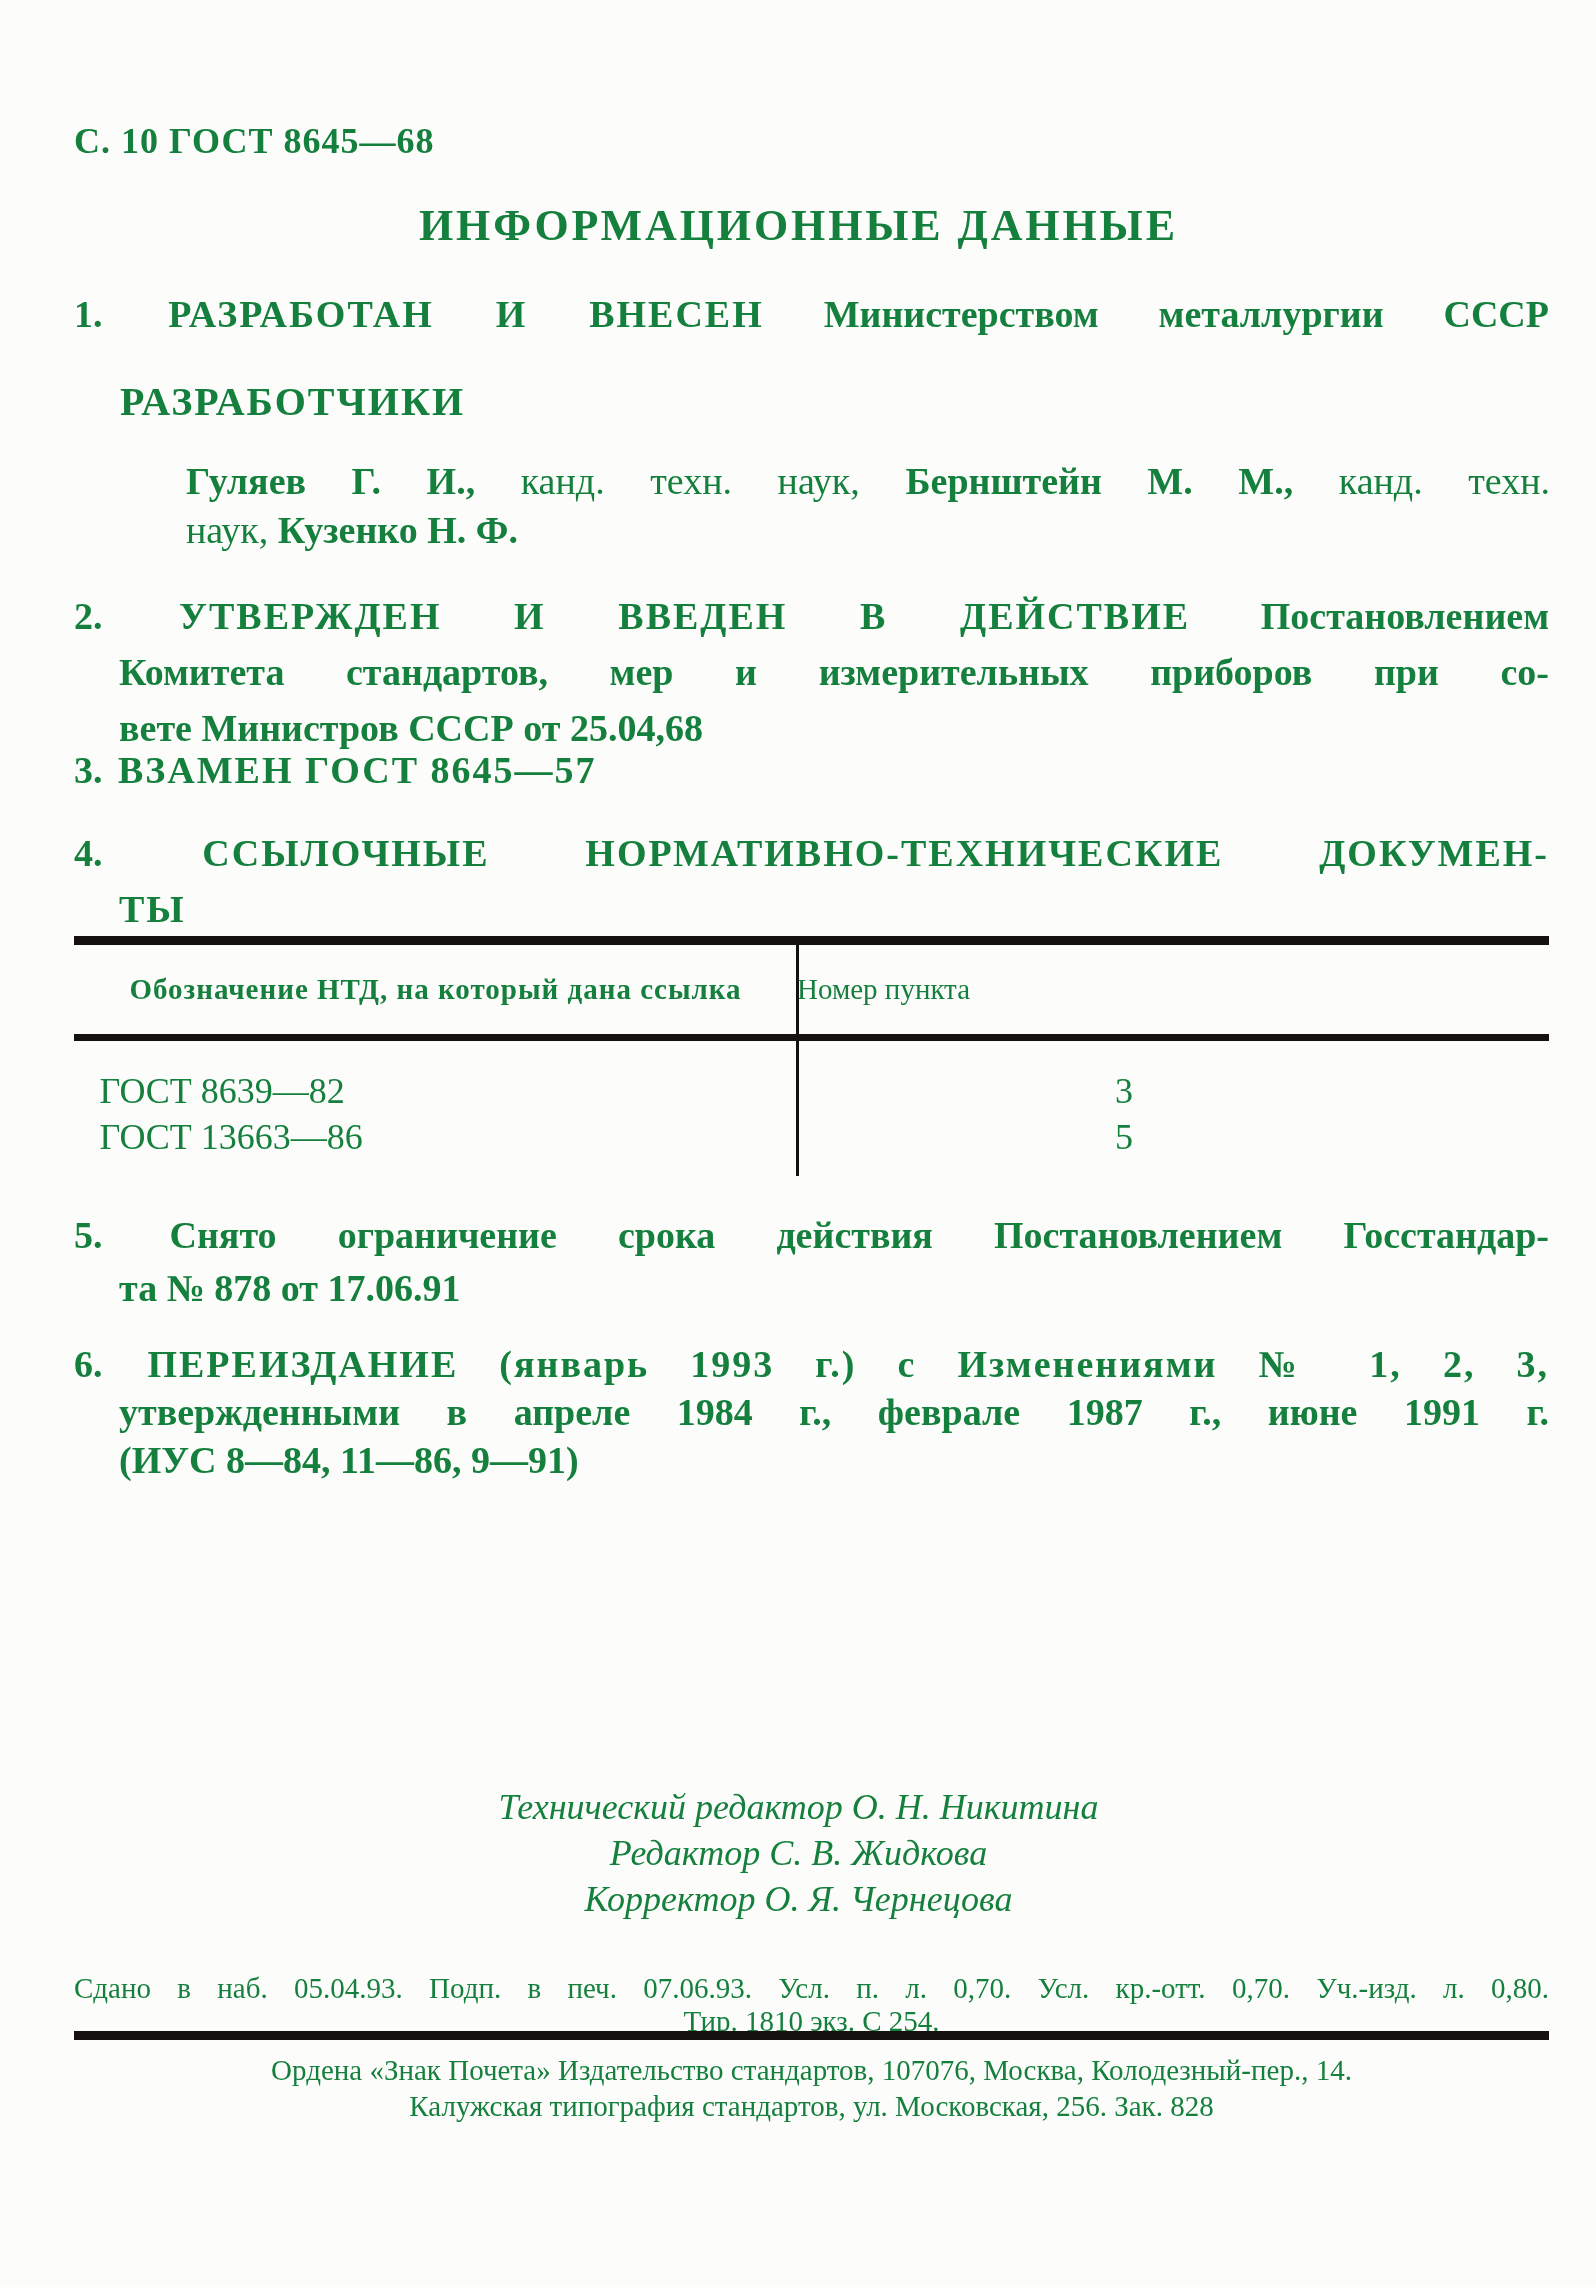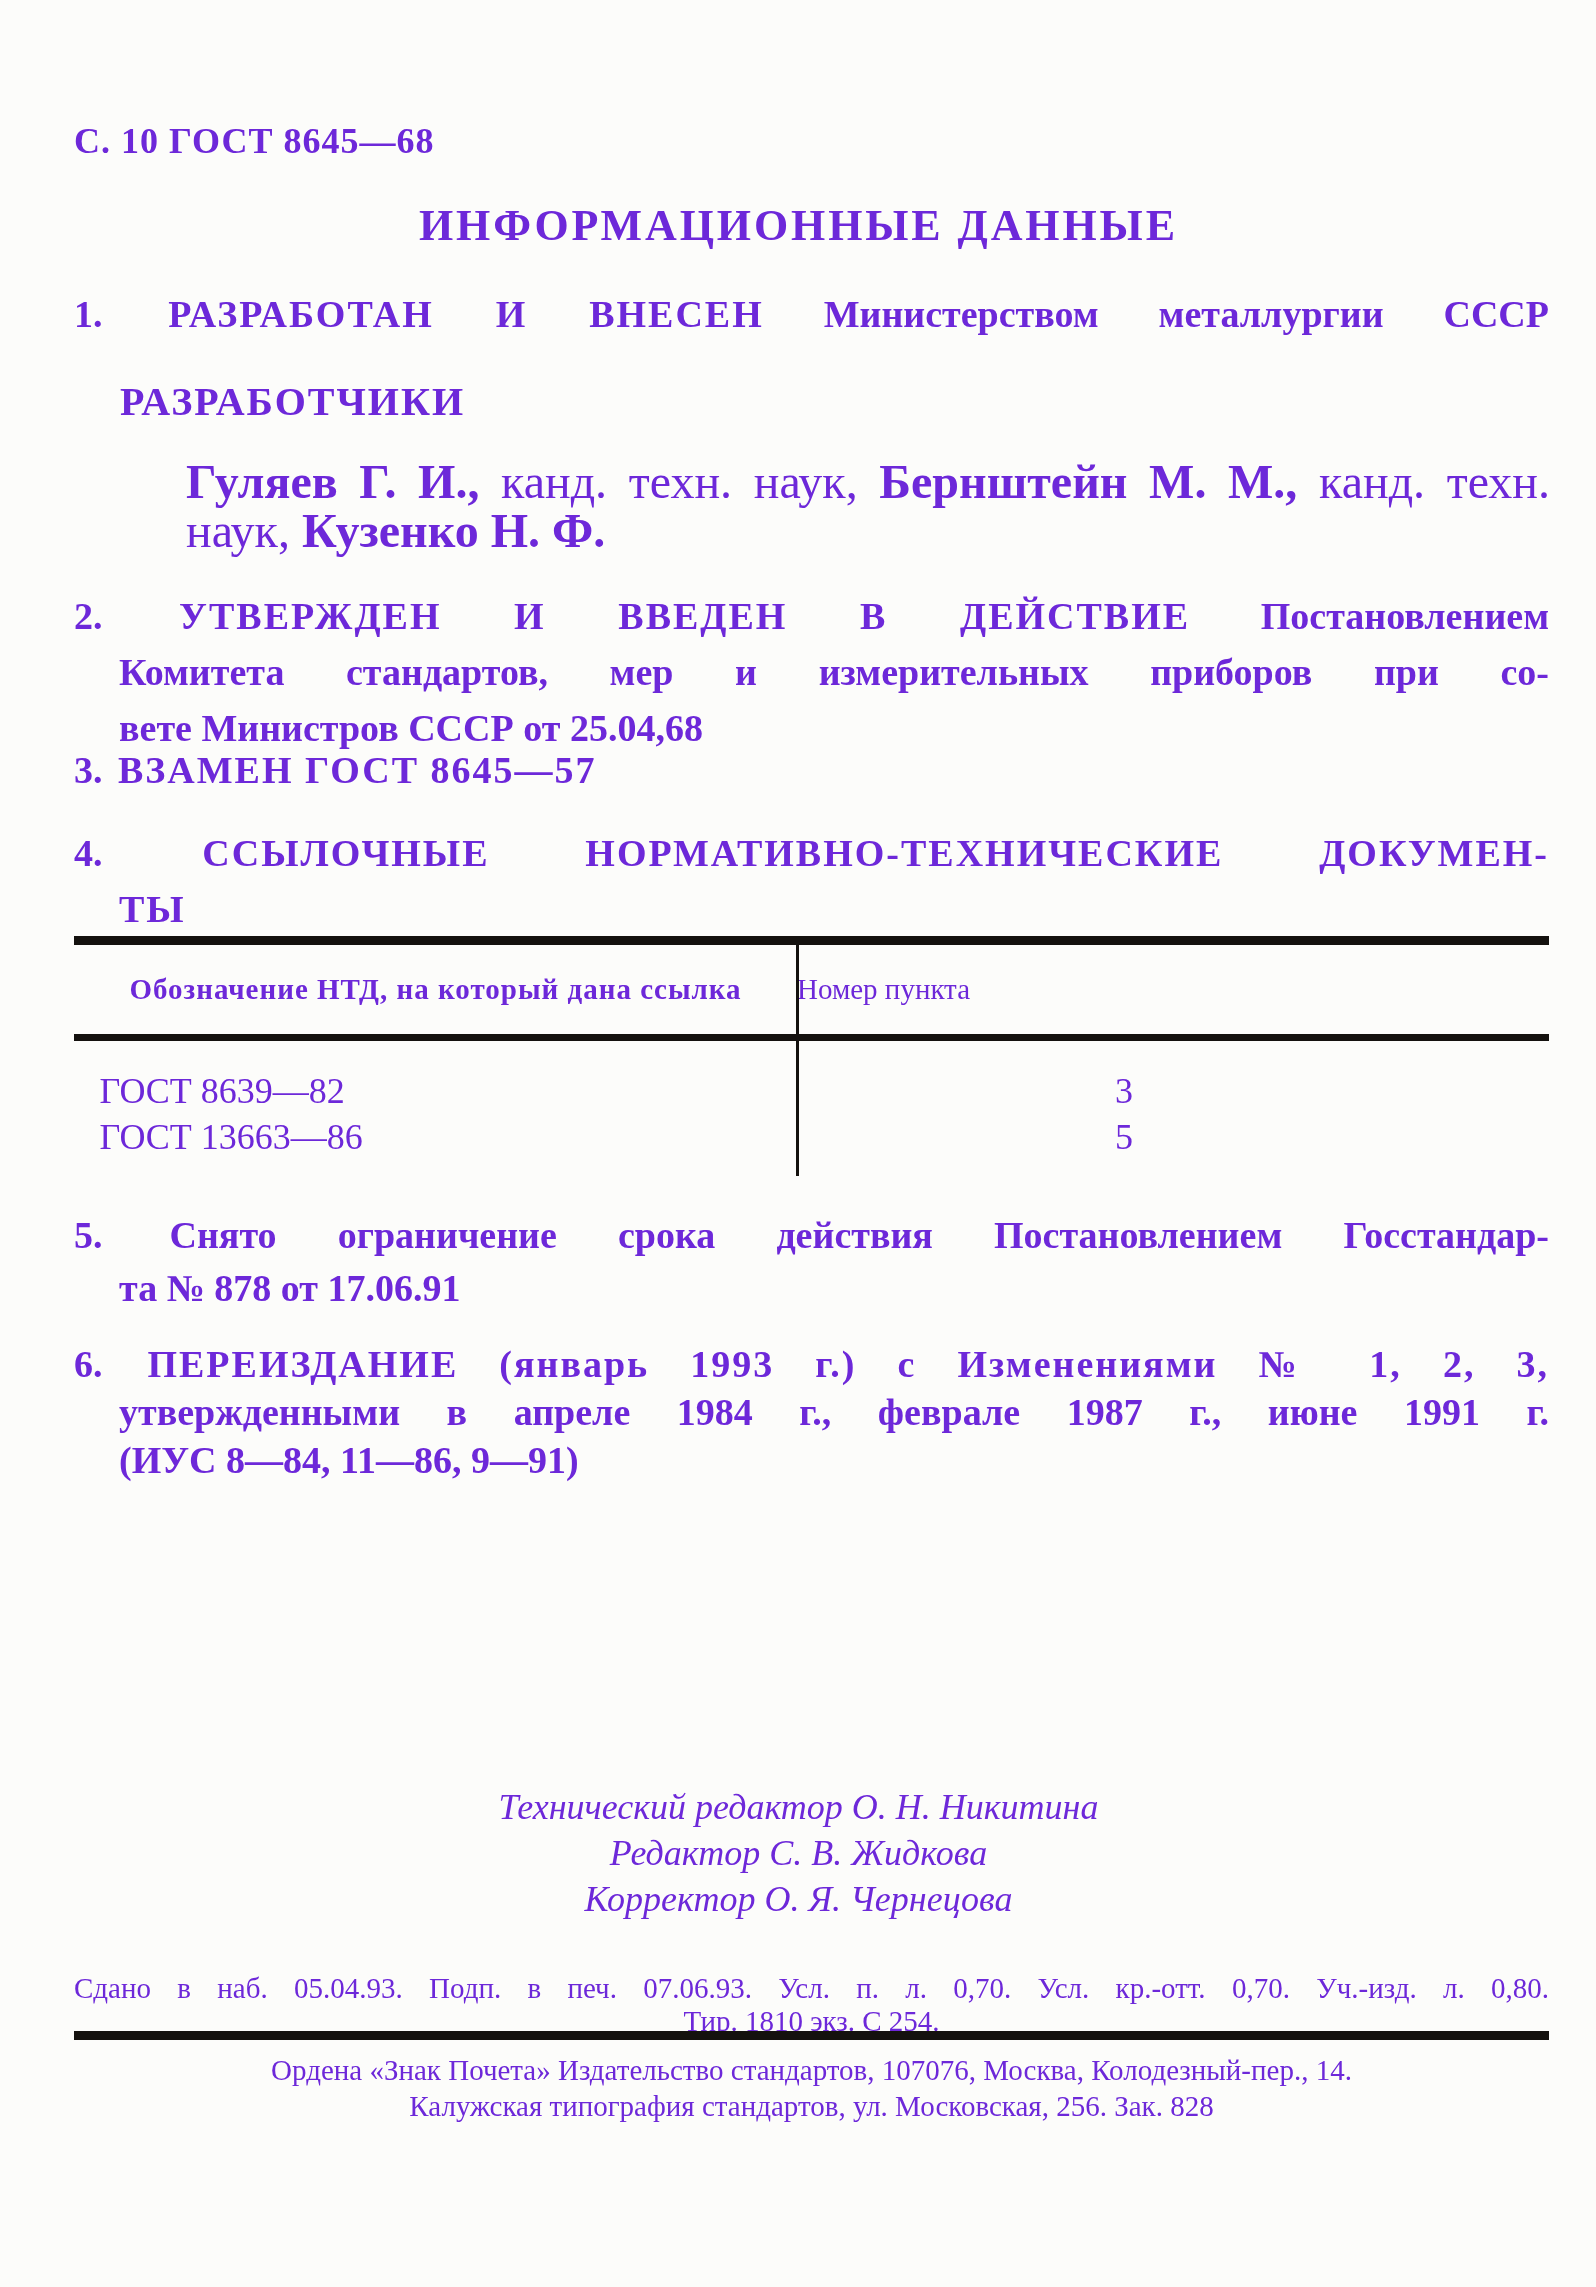--- a/index.html
+++ b/index.html
@@ -1,21 +1,21 @@
 <!DOCTYPE html>
 <html><head>
 <meta charset="utf-8">
 <style>
   html,body{margin:0;padding:0;background:#e9e9e7;}
   .page{
     position:relative;
     width:1597px;height:2288px;
     margin:0 auto;
     background:#fcfcfa;
-    color:#6d28d9;
+    color:#15803d;
     font-family:"Liberation Serif","DejaVu Serif",serif;
     overflow:hidden;
   }
   .abs{position:absolute;}
   .b{font-weight:bold;}
   .caps{letter-spacing:2px;}
   .just{text-align:justify;text-align-last:justify;}
   .hdr{
     left:74px;top:120px;
     font-size:36px;font-weight:bold;letter-spacing:1px;
@@ -27,21 +27,21 @@
   }
   .item{left:74px;width:1475px;font-size:38px;}
   .item .line{display:block;}
   .ind{padding-left:45px;}
   .num{font-weight:bold;padding-right:5.9px;}
   #item1{top:290px;line-height:49px;}
   .subhead{
     left:120px;top:378px;
     font-size:40px;font-weight:bold;letter-spacing:2px;
   }
-  #devs{left:186px;top:457px;width:1364px;font-size:48px;line-height:49px;}
+  #devs{left:186px;top:457px;width:1364px;font-size:38px;line-height:49px;}
   #item2{top:588px;line-height:56px;}
   #item3{top:748px;line-height:45px;}
   #item4{top:825px;line-height:56px;}
   #item5{top:1209px;line-height:53px;}
   #item6{top:1328px;line-height:48px;margin-top:12px;}
 
   
   .reftable{left:74px;top:936px;width:1475px;}
   .t-top{height:8.8px;background:#14110e;}
   .t-mid{height:6.9px;background:#14110e;}

